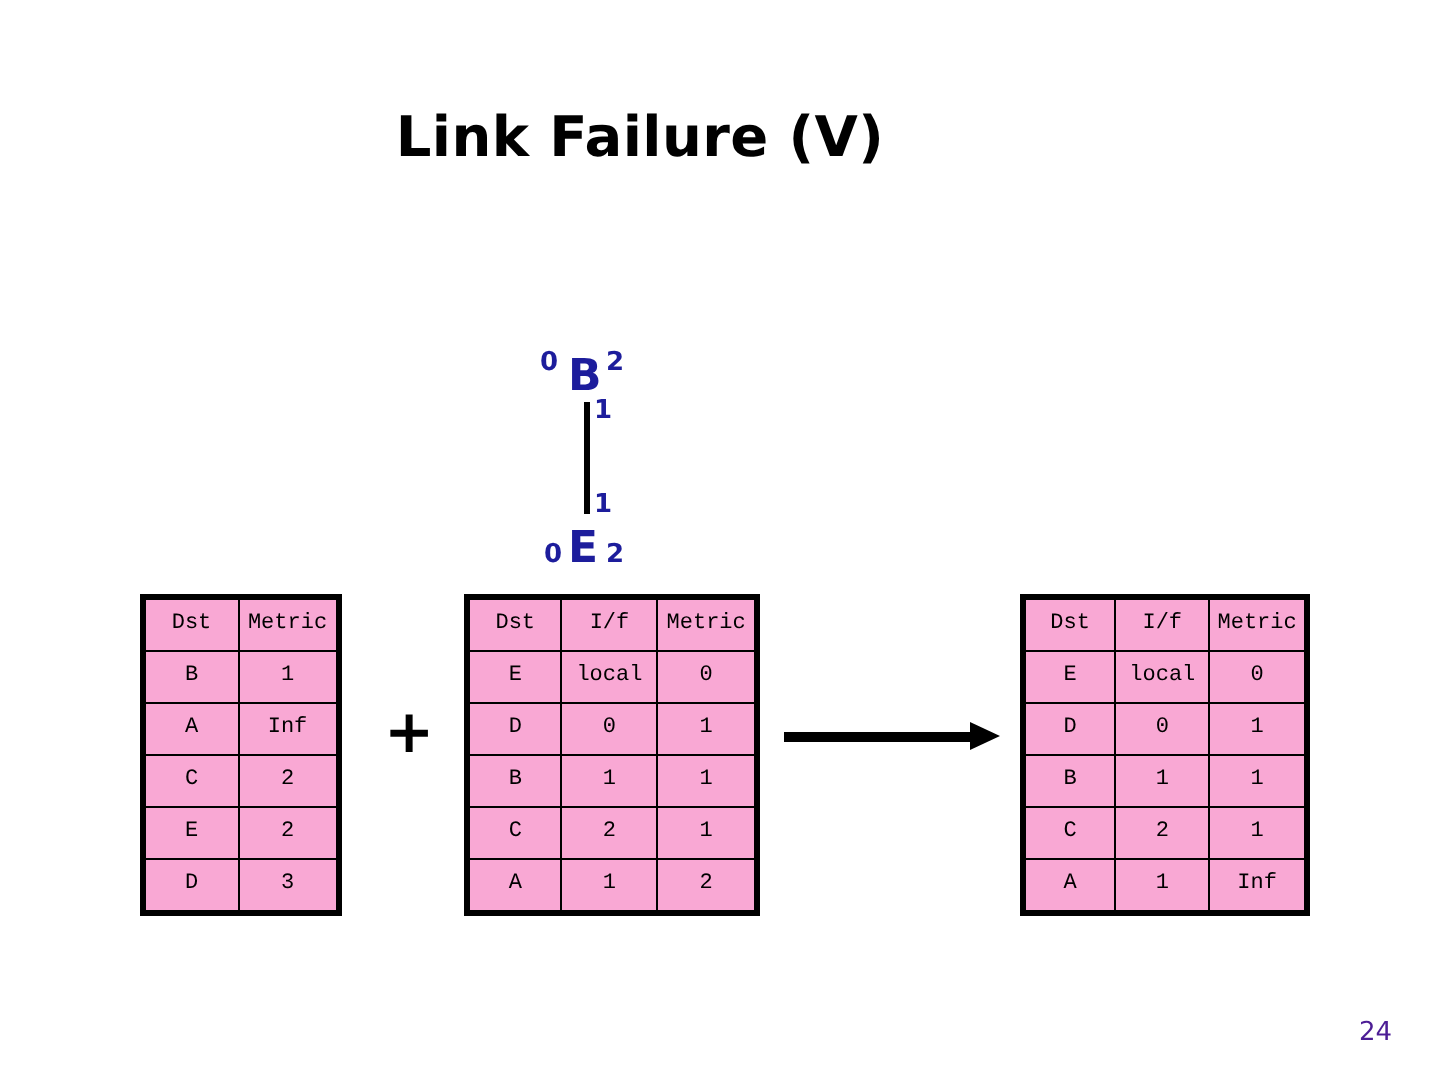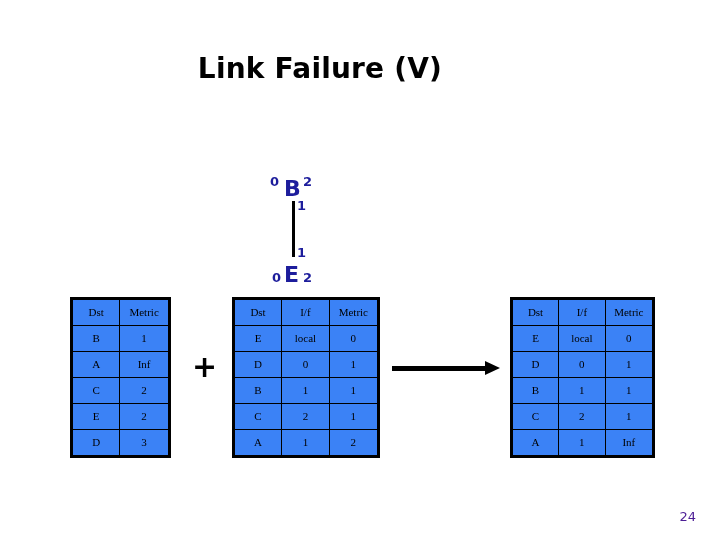--- a/index.html
+++ b/index.html
@@ -71,22 +71,22 @@
     width: 3px;
     height: 56px;
     background: #000000;
   }
 
   
   .rt {
     position: absolute;
     border: 3px solid #000000;
     border-collapse: collapse;
-    background: #3b82f6;
-    font-family: Liberation Serif, serif;
+    background: #f9a8d4;
+    font-family: Liberation Mono, monospace;
     font-size: 11px;
   }
   .rt td, .rt th {
     border: 1px solid #000000;
     text-align: center;
     font-weight: normal;
     padding: 0;
     height: 25px;
     line-height: 25px;
     color: #000000;

